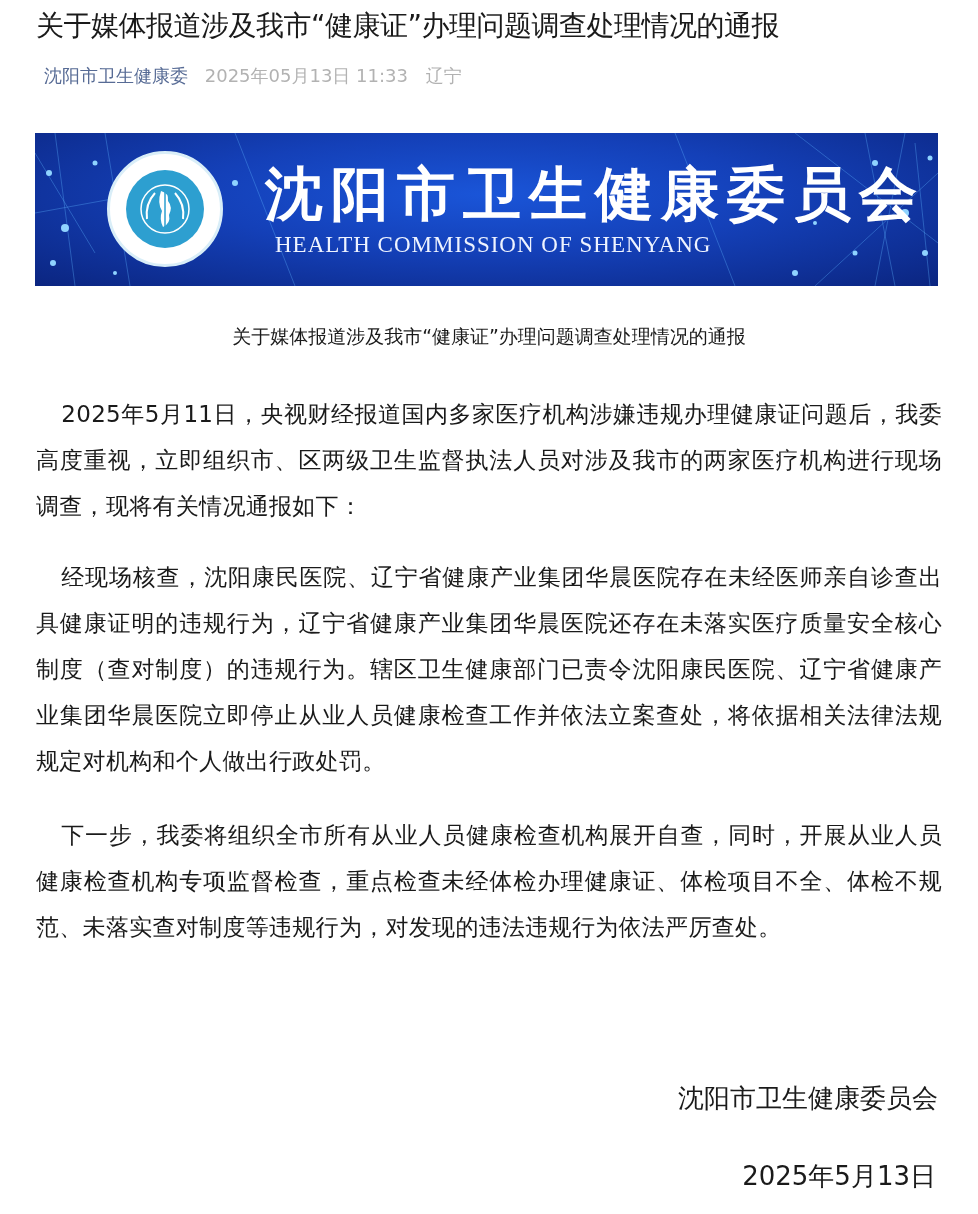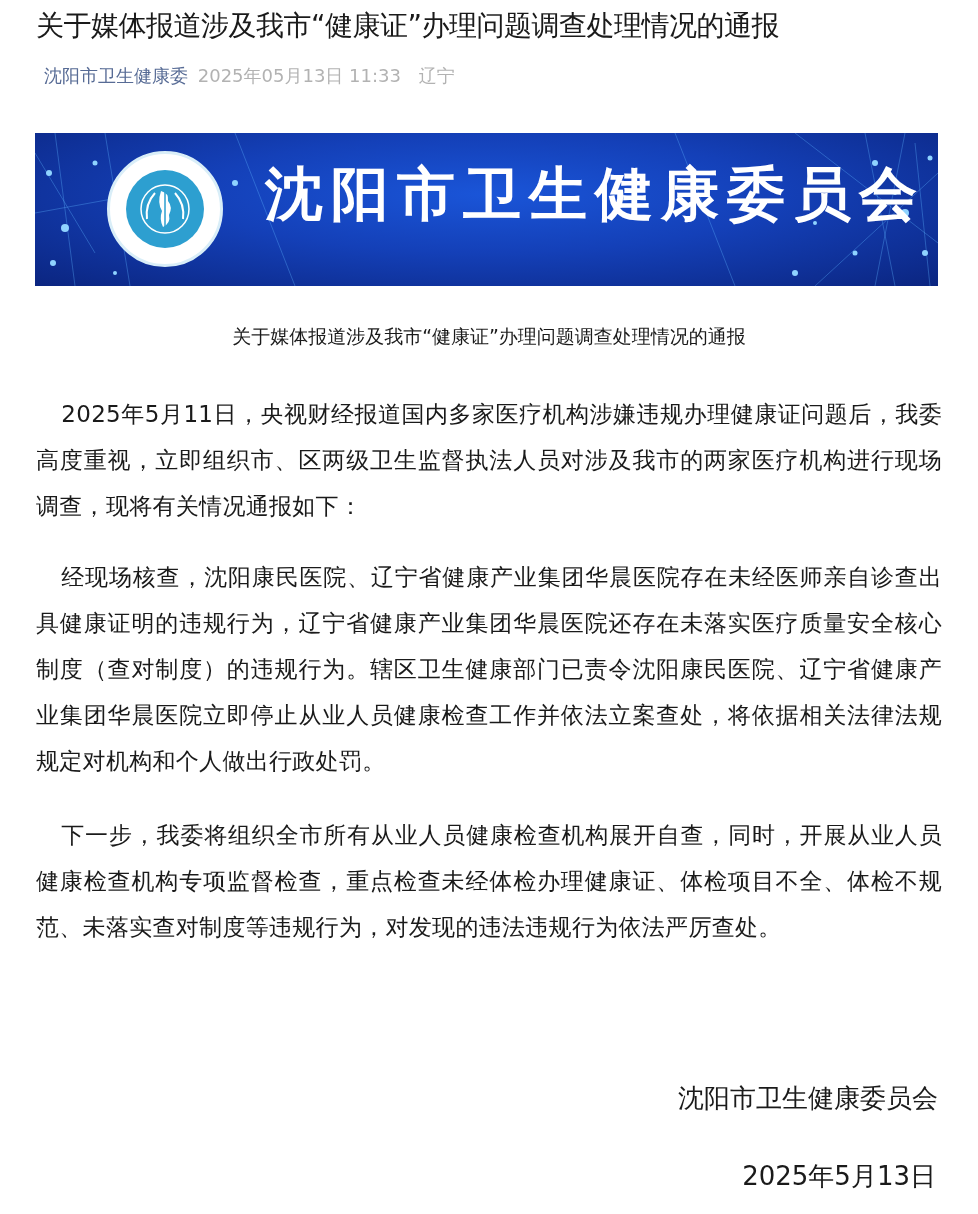--- a/index.html
+++ b/index.html
@@ -9,21 +9,21 @@
   .title {
     position: absolute; left: 36px; top: 8px; width: 920px;
     font-size: 28px; line-height: 36px; font-weight: normal; color: #1a1a1a;
     letter-spacing: -0.5px; white-space: nowrap;
   }
   .meta {
     position: absolute; left: 36px; top: 62px; height: 28px;
     font-size: 18px; line-height: 28px; white-space: nowrap;
   }
   .meta .source { color: #576b95; margin-left: 8px; }
-  .meta .date { color: #b2b2b2; margin-left: 4px; }
+  .meta .date { color: #b2b2b2; margin-left: 11px; }
   .meta .region { color: #b2b2b2; margin-left: 12px; text-align: right; }
 
   .banner {
     position: absolute; left: 35px; top: 133px; width: 903px; height: 153px;
     background: radial-gradient(ellipse at 50% 40%, #1a55d8 0%, #1440b8 45%, #0b2580 100%);
     overflow: hidden;
   }
   .banner .dots { position: absolute; inset: 0; }
   .banner .logo {
     position: absolute; left: 72px; top: 18px; width: 116px; height: 116px;
@@ -117,20 +117,21 @@
       <svg width="60" height="60" viewBox="0 0 60 60">
         <circle cx="30" cy="30" r="24" fill="none" stroke="#ffffff" stroke-width="1.5"></circle>
         <path d="M12 40 Q10 25 20 14" stroke="#ffffff" stroke-width="2" fill="none"></path>
         <path d="M48 40 Q50 25 40 14" stroke="#ffffff" stroke-width="2" fill="none"></path>
         <path d="M26 12 Q34 14 33 22 Q38 28 34 36 Q36 44 28 48 Q24 40 27 32 Q22 24 26 12 Z" fill="#ffffff"></path>
         <line x1="30" y1="10" x2="30" y2="50" stroke="#2d9fd0" stroke-width="1.5"></line>
       </svg>
     </div>
   </div>
   <div class="cn-name">沈阳市卫生健康委员会</div>
+  <div class="en-name">HEALTH COMMISSION OF SHENYANG</div>
 </div>
 
 <p class="caption">关于媒体报道涉及我市“健康证”办理问题调查处理情况的通报</p>
 
 <p class="para p1">2025年5月11日，央视财经报道国内多家医疗机构涉嫌违规办理健康证问题后，我委高度重视，立即组织市、区两级卫生监督执法人员对涉及我市的两家医疗机构进行现场调查，现将有关情况通报如下：</p>
 <p class="para p2">经现场核查，沈阳康民医院、辽宁省健康产业集团华晨医院存在未经医师亲自诊查出具健康证明的违规行为，辽宁省健康产业集团华晨医院还存在未落实医疗质量安全核心制度（查对制度）的违规行为。辖区卫生健康部门已责令沈阳康民医院、辽宁省健康产业集团华晨医院立即停止从业人员健康检查工作并依法立案查处，将依据相关法律法规规定对机构和个人做出行政处罚。</p>
 <p class="para p3">下一步，我委将组织全市所有从业人员健康检查机构展开自查，同时，开展从业人员健康检查机构专项监督检查，重点检查未经体检办理健康证、体检项目不全、体检不规范、未落实查对制度等违规行为，对发现的违法违规行为依法严厉查处。</p>
 
 <div class="signature">沈阳市卫生健康委员会</div>
 <div class="sign-date">2025年5月13日</div>

